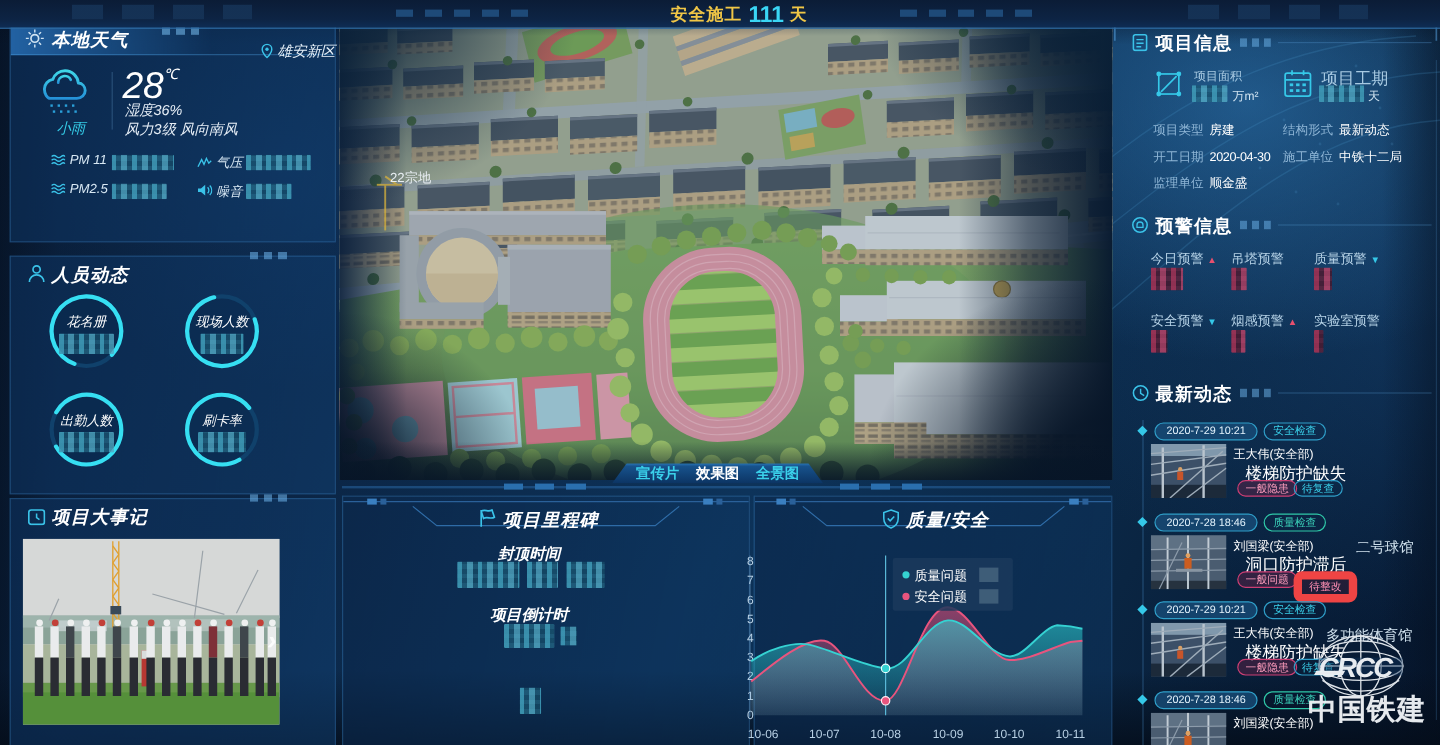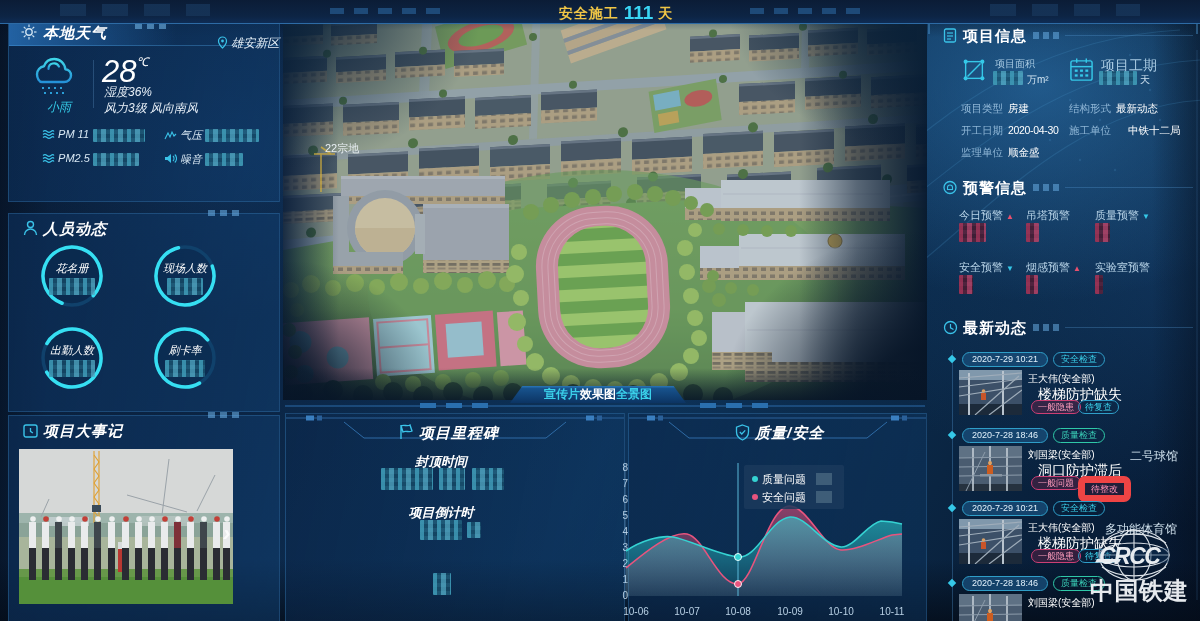--- a/index.html
+++ b/index.html
@@ -560,21 +560,21 @@
   <line x1="38" y1="154" x2="38" y2="192"></line>
       <line x1="31" y1="154" x2="52" y2="154"></line>
       <line x1="38" y1="147" x2="48" y2="154"></line>
 </g>
 
 <text x="42" y="152" fill="#e8eef2" font-size="11" font-family="Liberation Sans">22宗地</text>
 </svg>
 
 <div class="abs" style="left:510px;top:386px;width:176px;height:17px;
  background:linear-gradient(180deg,#2a77b8 0,#17528c 15%,#0c3463);clip-path:polygon(7% 0,93% 0,100% 100%,0 100%);
- display:flex;justify-content:center;font-size:12px;font-weight:bold;">
+ display:flex;justify-content:center;gap:14px;font-size:12px;font-weight:bold;">
   <span style="color:#3ad0ea">宣传片</span>
     <span style="color:#fff">效果图</span>
     <span style="color:#3ad0ea">全景图</span>
 </div>
 
 <div class="abs panel" style="left:8px;top:18px;width:270px;height:182px">
 
   <div class="abs" style="left:0;top:0;width:270px;height:26px;
     background:linear-gradient(90deg,rgba(38,108,178,.85),rgba(30,90,150,.35) 45%,rgba(30,90,150,0) 62%);
     border-bottom:1px solid rgba(80,170,235,.35)"></div>
@@ -986,21 +986,21 @@
 
   <div class="abs" style="left:166px;top:33px;color:#a8cae2;font-size:14px">项目工期</div>
 
   <div class="abs blurT" style="left:164px;top:47px;width:38px;height:14px"></div>
   <div class="abs" style="left:205px;top:49px;color:#cfe2f0;font-size:10px">天</div>
 
   <div class="abs" style="left:26px;top:78px;font-size:10.5px;color:#8fb6d6;white-space:nowrap">项目类型 <span style="color:#fff;margin-left:2px">房建</span></div>
   <div class="abs" style="left:134px;top:78px;font-size:10.5px;color:#8fb6d6;white-space:nowrap">结构形式 <span style="color:#fff;margin-left:2px">最新动态</span></div>
 
   <div class="abs" style="left:26px;top:100px;font-size:10.5px;color:#8fb6d6;white-space:nowrap">开工日期 <span style="color:#fff;margin-left:2px;letter-spacing:-.3px">2020-04-30</span></div>
-  <div class="abs" style="left:134px;top:100px;font-size:10.5px;color:#8fb6d6;white-space:nowrap">施工单位 <span style="color:#fff;margin-left:14px">中铁十二局</span></div>
+  <div class="abs" style="left:134px;top:100px;font-size:10.5px;color:#8fb6d6;white-space:nowrap">施工单位 <span style="color:#fff;margin-left:2px">中铁十二局</span></div>
 
   <div class="abs" style="left:26px;top:122px;font-size:10.5px;color:#8fb6d6;white-space:nowrap">监理单位 <span style="color:#fff;margin-left:2px">顺金盛</span></div>
 </div>
 
 <div class="abs" style="left:935px;top:176px;width:262px;height:140px">
 
   <svg class="abs" style="left:8px;top:4px" width="14" height="15" viewBox="0 0 14 15">
     <circle cx="7" cy="7.5" r="6" fill="none" stroke="#3ac2e8" stroke-width="1.3"></circle>
     <path d="M4.5,7.5 a2.5,2.5 0 0 1 5,0 v2 h-5 z" fill="none" stroke="#3ac2e8" stroke-width="1.1"></path>
   </svg>

